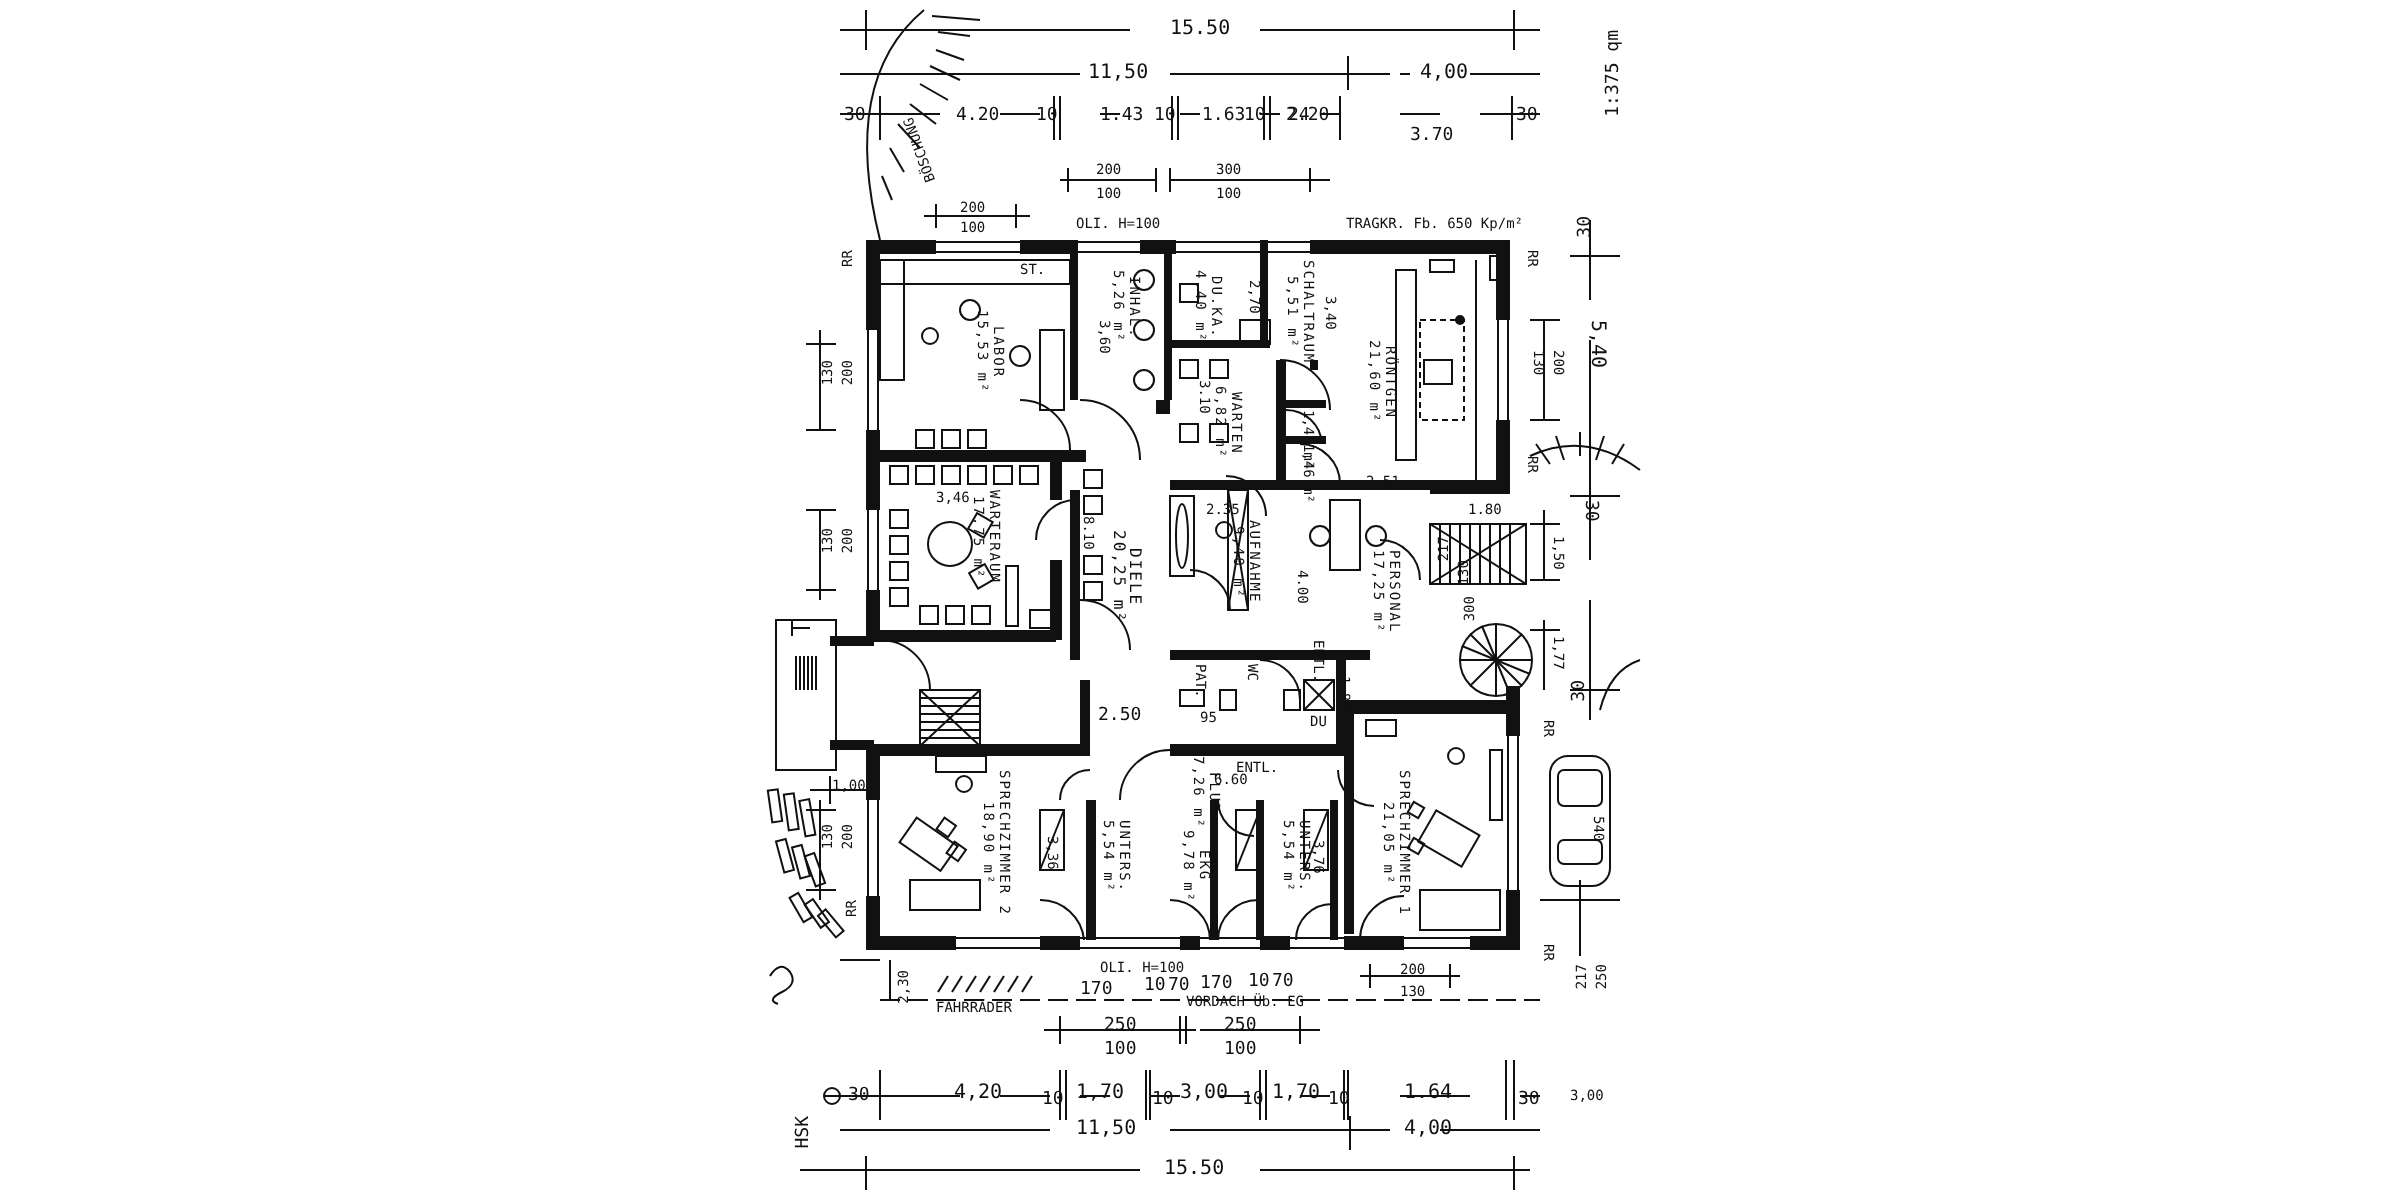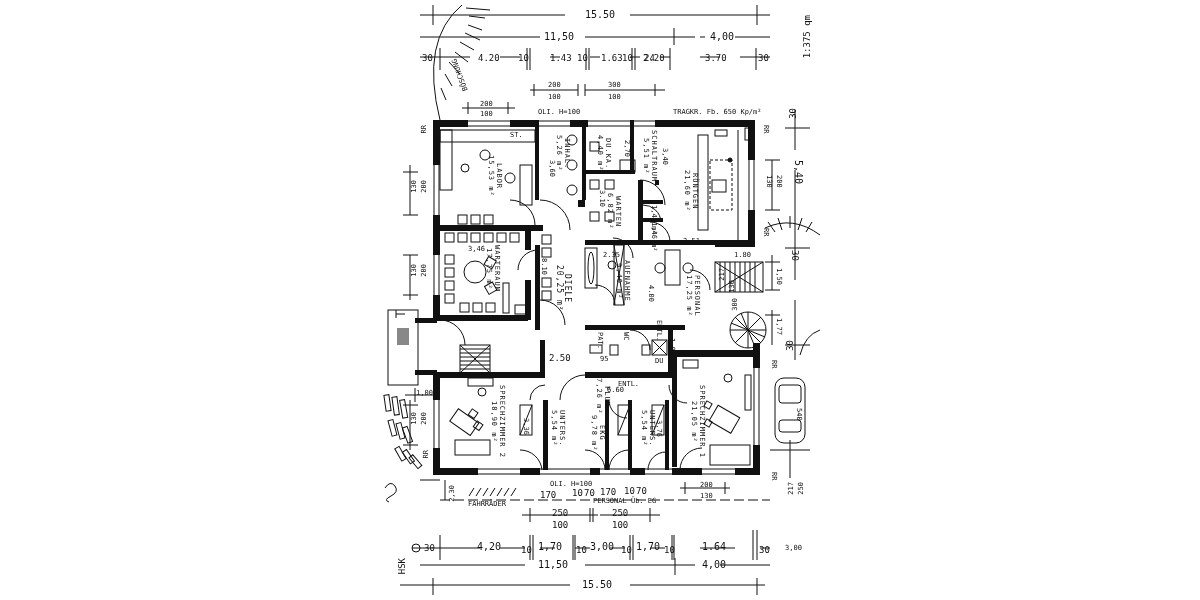--- a/index.html
+++ b/index.html
@@ -430,21 +430,21 @@
 <span class="lbl md" style="left:710px;top:32px">4,00</span>
 <span class="lbl" style="left:422px;top:53px">30</span>
 <span class="lbl" style="left:478px;top:53px">4.20</span>
 <span class="lbl" style="left:518px;top:53px">10</span>
 <span class="lbl" style="left:550px;top:53px">1.43</span>
 <span class="lbl" style="left:577px;top:53px">10</span>
 <span class="lbl" style="left:601px;top:53px">1.63</span>
 <span class="lbl" style="left:622px;top:53px">10</span>
 <span class="lbl" style="left:643px;top:53px">2.20</span>
 <span class="lbl" style="left:644px;top:53px">24</span>
-<span class="lbl" style="left:705px;top:53px">3.70</span>
+<span class="lbl" style="left:705px;top:63px">3.70</span>
 <span class="lbl" style="left:758px;top:53px">30</span>
 
 <span class="lbl sm" style="left:548px;top:81px">200</span>
 <span class="lbl sm" style="left:548px;top:93px">100</span>
 <span class="lbl sm" style="left:608px;top:81px">300</span>
 <span class="lbl sm" style="left:608px;top:93px">100</span>
 <span class="lbl sm" style="left:480px;top:100px">200</span>
 <span class="lbl sm" style="left:480px;top:110px">100</span>
 
 <span class="lbl sm" style="left:538px;top:108px">OLI. H=100</span>
@@ -523,21 +523,21 @@
 <span class="lbl sm" style="left:683px;top:237px">2.51</span>
 <span class="lbl sm" style="left:734px;top:251px">1.80</span>
 <span class="lbl sm vr" style="left:718px;top:268px">217</span>
 <span class="lbl sm vr" style="left:728px;top:280px">130</span>
 <span class="lbl sm vr" style="left:731px;top:298px">300</span>
 <span class="lbl sm" style="left:607px;top:386px">6.60</span>
 
 
 <span class="lbl sm" style="left:550px;top:480px">OLI. H=100</span>
 <span class="lbl sm" style="left:468px;top:500px">FAHRRÄDER</span>
-<span class="lbl sm" style="left:593px;top:497px">PERSONAL Üb. EG</span>
+<span class="lbl sm" style="left:593px;top:497px">VORDACH Üb. EG</span>
 <span class="lbl sm vr" style="left:448px;top:485px">2,30</span>
 <span class="lbl" style="left:540px;top:490px">170</span>
 <span class="lbl" style="left:572px;top:488px">10</span>
 <span class="lbl" style="left:584px;top:488px">70</span>
 <span class="lbl" style="left:600px;top:487px">170</span>
 <span class="lbl" style="left:624px;top:486px">10</span>
 <span class="lbl" style="left:636px;top:486px">70</span>
 <span class="lbl" style="left:552px;top:508px">250</span>
 <span class="lbl" style="left:552px;top:520px">100</span>
 <span class="lbl" style="left:612px;top:508px">250</span>

